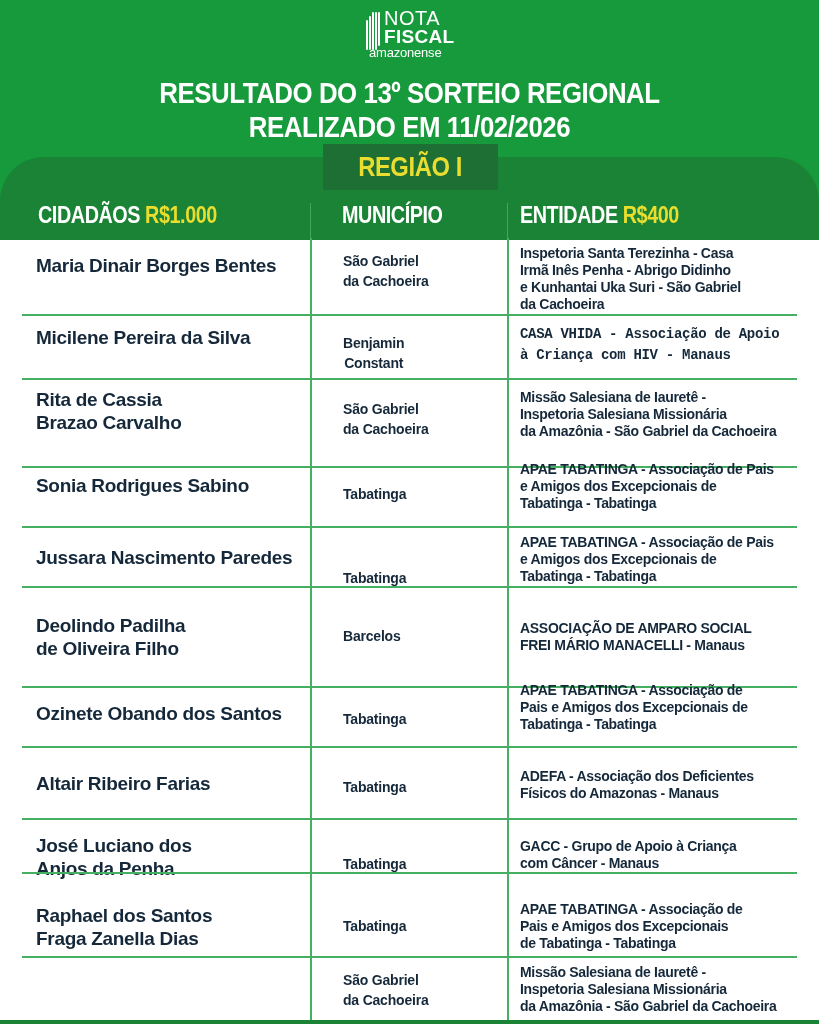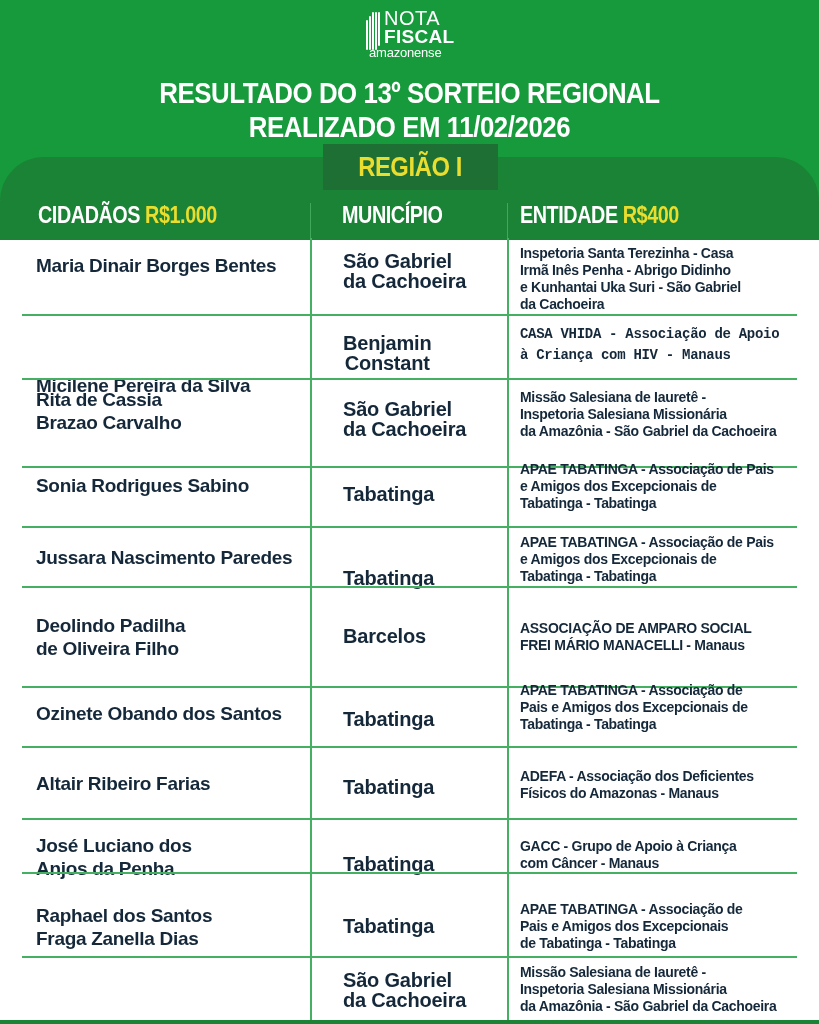--- a/index.html
+++ b/index.html
@@ -27,21 +27,21 @@
   .hdr { position: absolute; top: 196px; height: 38px; color: #ffffff; font-weight: 700; font-size: 23px; line-height: 38px; letter-spacing: -0.5px; white-space: nowrap; transform: scaleX(0.86); transform-origin: left center; }
   .hdr .accent { color: #e9dd2f; }
   .hdr-c1 { left: 38px; }
   .hdr-c2 { left: 342px; }
   .hdr-c3 { left: 520px; }
   .hdr-div { position: absolute; top: 203px; width: 1px; height: 35px; background: #3ea85c; }
   .row { position: absolute; left: 0; width: 819px; }
   .row-line { position: absolute; left: 22px; right: 22px; bottom: 0; height: 2px; background: #45b062; }
   .vline { position: absolute; top: 238px; width: 2px; height: 784px; background: #45b062; }
   .cell-name { position: absolute; left: 36px; font-weight: 700; color: #15283a; font-size: 19px; line-height: 23px; letter-spacing: -0.3px; white-space: pre-line; }
-  .cell-mun { position: absolute; left: 343px; font-weight: 700; color: #15283a; font-size: 20px; line-height: 20px; letter-spacing: -0.2px; white-space: pre-line; }
+  .cell-mun { position: absolute; left: 343px; font-weight: 700; color: #15283a; font-size: 14px; line-height: 20px; letter-spacing: -0.2px; white-space: pre-line; }
   .cell-ent { position: absolute; left: 520px; font-weight: 700; color: #15283a; font-size: 14px; line-height: 17px; letter-spacing: -0.3px; white-space: pre-line; }
 
   .bottom-bar { position: absolute; left: 0; top: 1020px; width: 819px; height: 4px; background: #1a8335; }
 </style>
 </head>
 <body>
 
 <div class="top-band"></div>
 
 <div class="logo">
@@ -86,21 +86,21 @@
   <div class="cell-mun" style="top:13px;">São Gabriel
 da Cachoeira</div>
   <div class="cell-ent" style="top:7px;">Inspetoria Santa Terezinha - Casa
 Irmã Inês Penha - Abrigo Didinho
 e Kunhantai Uka Suri - São Gabriel
 da Cachoeira</div>
   <div class="row-line"></div>
 </div>
 
 <div class="row" style="top:316px;height:64px;">
-  <div class="cell-name" style="top:10px;margin-top:48px;">Micilene Pereira da Silva</div>
+  <div class="cell-name" style="top:10px;">Micilene Pereira da Silva</div>
   <div class="cell-mun" style="top:17px;text-align:center;">Benjamin
 Constant</div>
   <div class="cell-ent" style="top:8px;line-height:21px;font-family:Liberation Mono, monospace;">CASA VHIDA - Associação de Apoio
 à Criança com HIV - Manaus</div>
   <div class="row-line"></div>
 </div>
 
 <div class="row" style="top:380px;height:88px;">
   <div class="cell-name" style="top:8px;">Rita de Cassia
 Brazao Carvalho</div>

